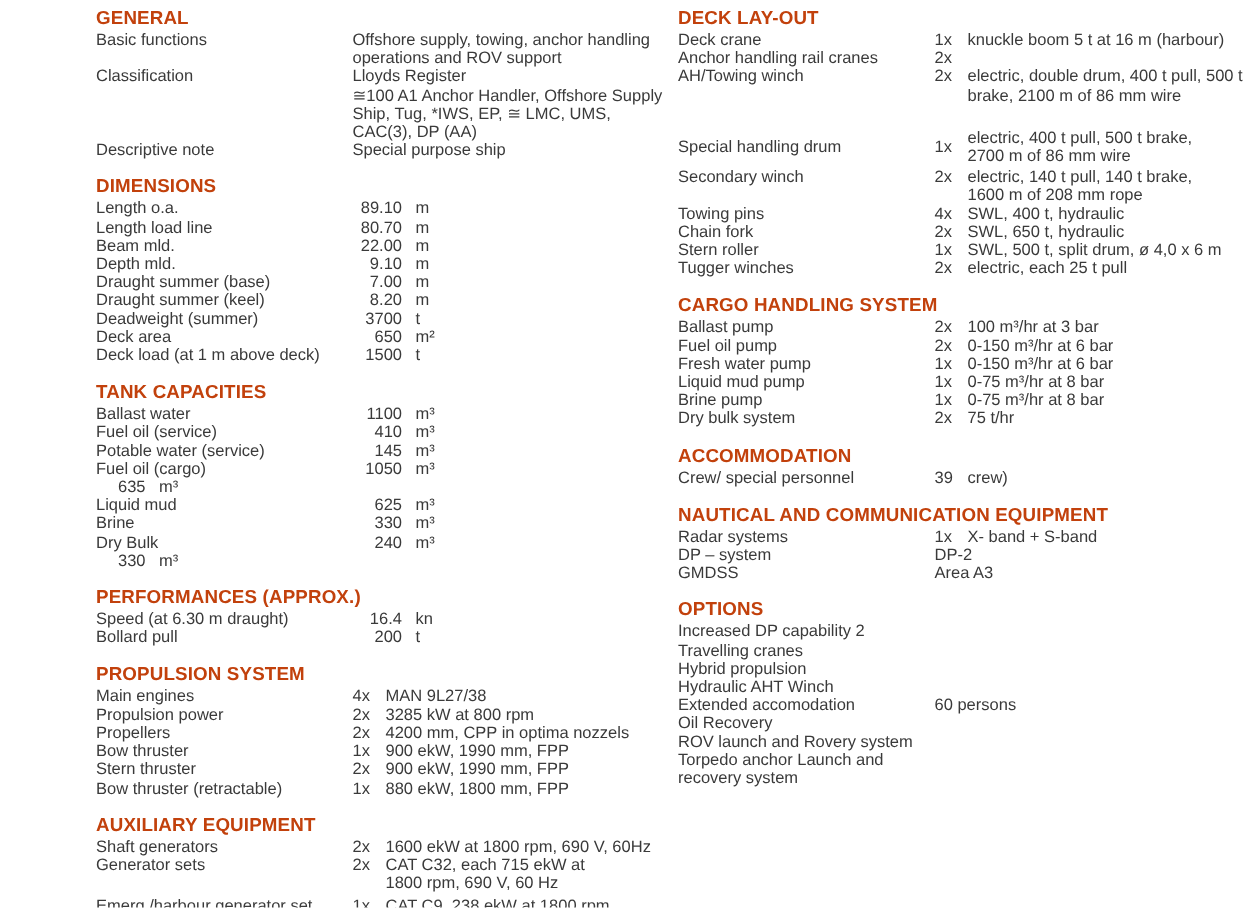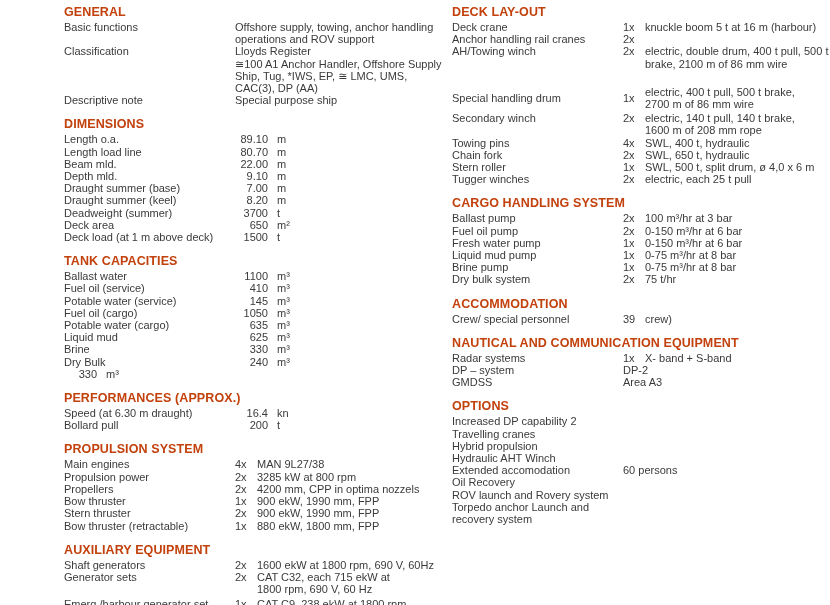--- a/index.html
+++ b/index.html
@@ -120,21 +120,20 @@
         <span class="l">Potable water (service)</span>
         <span class="n">145</span>
         <span class="u">m³</span>
       </div>
       <div class="row">
         <span class="l">Fuel oil (cargo)</span>
         <span class="n">1050</span>
         <span class="u">m³</span>
       </div>
       <div class="row">
-        <span class="l">Potable water (cargo)</span>
         <span class="n">635</span>
         <span class="u">m³</span>
       </div>
       <div class="row">
         <span class="l">Liquid mud</span>
         <span class="n">625</span>
         <span class="u">m³</span>
       </div>
       <div class="row">
         <span class="l">Brine</span>

